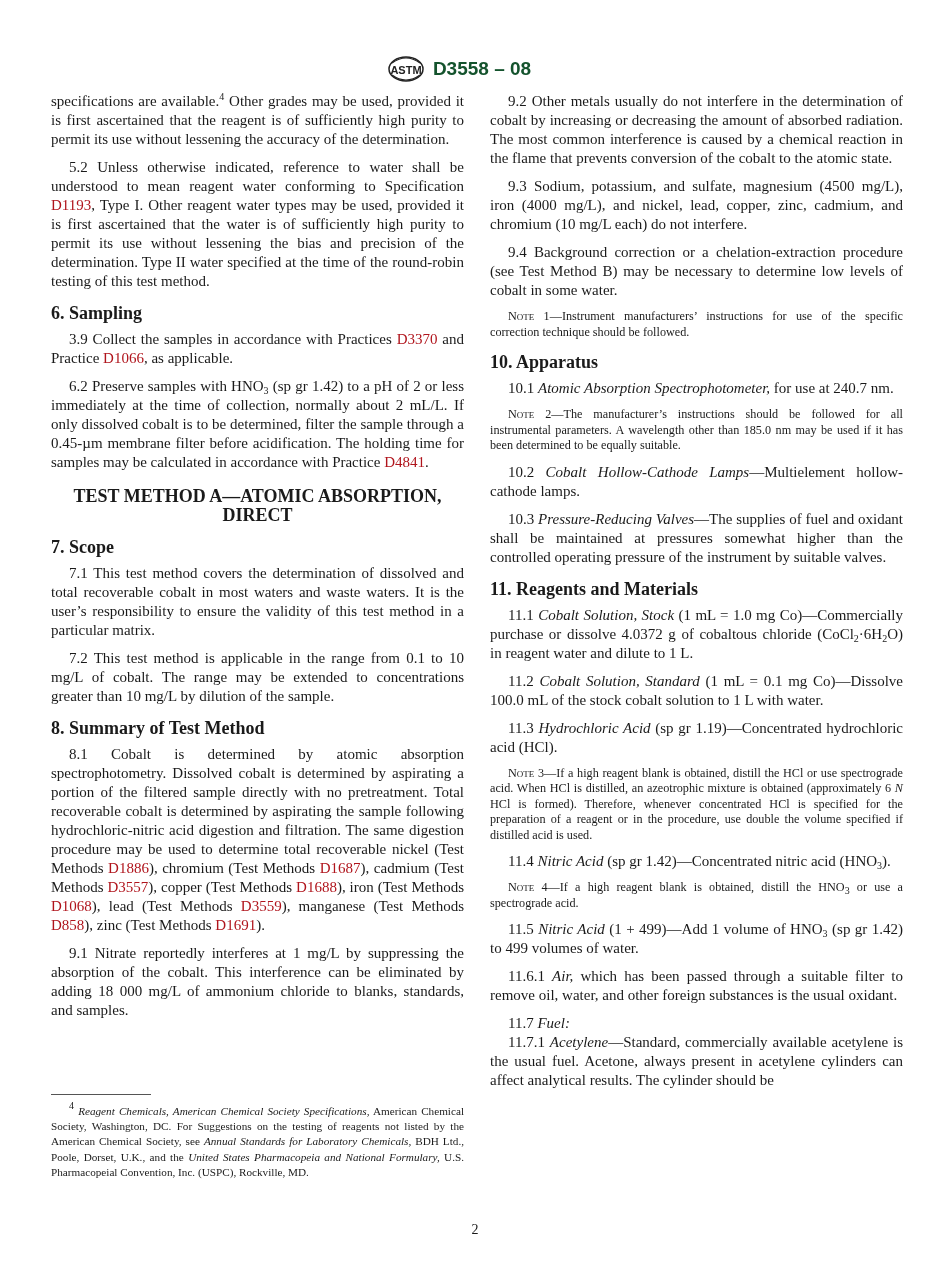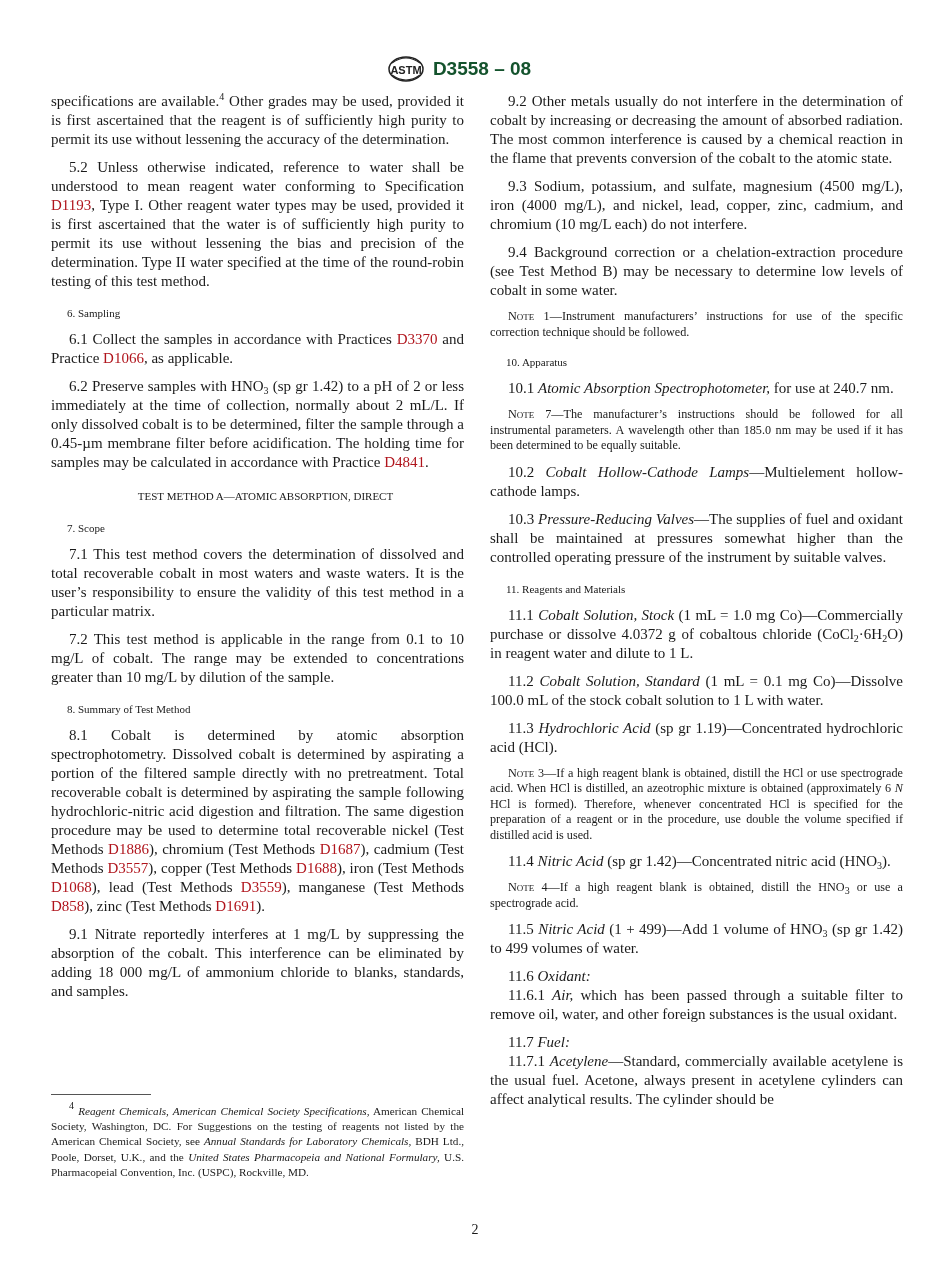--- a/index.html
+++ b/index.html
@@ -8,21 +8,21 @@
   .header { position:absolute; top:55px; left:0; width:918px; text-align:center; height:30px; }
   .header .logo { display:inline-block; vertical-align:middle; width:38px; height:28px; }
   .header .code { display:inline-block; vertical-align:middle; font-family:"Liberation Sans","DejaVu Sans",sans-serif;
                   font-weight:bold; font-size:19px; margin-left:4px; color:#14532d; }
   .col { position:absolute; top:92px; width:413px; font-size:15px; line-height:19px; text-align:justify; }
   .col.left { left:51px; }
   .col.right { left:490px; }
   p { margin:0 0 9px 0; text-indent:0; }
   p.ind { text-indent:18px; }
   p.tight { margin-bottom:0; }
-  h2 { font-size:11px; font-weight:normal; margin:13px 0 7px 16px; line-height:19px; }
+  h2 { font-size:18px; font-weight:bold; margin:13px 0 7px 0; line-height:19px; }
   h2.center { text-align:center; margin-top:15px; }
   .link { color:#b0141c; }
   .note { font-size:12.2px; line-height:15.5px; margin:6px 0 9px 0; text-indent:18px; }
   .sc { font-variant:small-caps; }
   sub { font-size:10px; line-height:0; vertical-align:-3px; }
   sup { font-size:10px; line-height:0; vertical-align:6px; }
   i { }
   .fn-rule { position:absolute; left:51px; top:1094px; width:100px; border-top:1px solid #555; }
   .footnote { position:absolute; left:51px; top:1104px; width:413px; font-size:11.2px; line-height:15.2px;
               text-align:justify; text-indent:18px; }
@@ -41,21 +41,21 @@
     </svg>
   </span>
   <span class="code">D3558 – 08</span>
 </div>
 
 <div class="col left">
   <p><span>specifications are available.</span><sup>4</sup><span> Other grades may be used, provided it is first ascertained that the reagent is of sufficiently high purity to permit its use without lessening the accuracy of the determination.</span></p>
   <p class="ind"><span>5.2 Unless otherwise indicated, reference to water shall be understood to mean reagent water conforming to Specification </span><span class="link">D1193</span><span>, Type I. Other reagent water types may be used, provided it is first ascertained that the water is of sufficiently high purity to permit its use without lessening the bias and precision of the determination. Type II water specified at the time of the round-robin testing of this test method.</span></p>
 
   <h2>6.  Sampling</h2>
-  <p class="ind"><span>6.1 Collect the samples in accordance with Practices </span><span class="link">D3370</span><span> and Practice </span><span class="link">D1066</span><span>, as applicable.</span></p>
+  <p class="ind"><span>3.9 Collect the samples in accordance with Practices </span><span class="link">D3370</span><span> and Practice </span><span class="link">D1066</span><span>, as applicable.</span></p>
   <p class="ind"><span>6.2 Preserve samples with HNO</span><sub>3</sub><span> (sp gr 1.42) to a pH of 2 or less immediately at the time of collection, normally about 2 mL/L. If only dissolved cobalt is to be determined, filter the sample through a 0.45-µm membrane filter before acidification. The holding time for samples may be calculated in accordance with Practice </span><span class="link">D4841</span><span>.</span></p>
 
   <h2 class="center">TEST METHOD A—ATOMIC ABSORPTION, DIRECT</h2>
 
   <h2>7.  Scope</h2>
   <p class="ind">7.1 This test method covers the determination of dissolved and total recoverable cobalt in most waters and waste waters. It is the user’s responsibility to ensure the validity of this test method in a particular matrix.</p>
   <p class="ind">7.2 This test method is applicable in the range from 0.1 to 10 mg/L of cobalt. The range may be extended to concentrations greater than 10 mg/L by dilution of the sample.</p>
 
   <h2>8.  Summary of Test Method</h2>
   <p class="ind"><span>8.1 Cobalt is determined by atomic absorption spectrophotometry. Dissolved cobalt is determined by aspirating a portion of the filtered sample directly with no pretreatment. Total recoverable cobalt is determined by aspirating the sample following hydrochloric-nitric acid digestion and filtration. The same digestion procedure may be used to determine total recoverable nickel (Test Methods </span><span class="link">D1886</span><span>), chromium (Test Methods </span><span class="link">D1687</span><span>), cadmium (Test Methods </span><span class="link">D3557</span><span>), copper (Test Methods </span><span class="link">D1688</span><span>), iron (Test Methods </span><span class="link">D1068</span><span>), lead (Test Methods </span><span class="link">D3559</span><span>), manganese (Test Methods </span><span class="link">D858</span><span>), zinc (Test Methods </span><span class="link">D1691</span><span>).</span></p>
@@ -67,31 +67,30 @@
 <div class="footnote"><sup>4</sup> <i>Reagent Chemicals, American Chemical Society Specifications</i><span>, American Chemical Society, Washington, DC. For Suggestions on the testing of reagents not listed by the American Chemical Society, see </span><i>Annual Standards for Laboratory Chemicals,</i><span> BDH Ltd., Poole, Dorset, U.K., and the </span><i>United States Pharmacopeia and National Formulary,</i><span> U.S. Pharmacopeial Convention, Inc. (USPC), Rockville, MD.</span></div>
 
 <div class="col right">
   <p class="ind">9.2 Other metals usually do not interfere in the determination of cobalt by increasing or decreasing the amount of absorbed radiation. The most common interference is caused by a chemical reaction in the flame that prevents conversion of the cobalt to the atomic state.</p>
   <p class="ind">9.3 Sodium, potassium, and sulfate, magnesium (4500 mg/L), iron (4000 mg/L), and nickel, lead, copper, zinc, cadmium, and chromium (10 mg/L each) do not interfere.</p>
   <p class="ind">9.4 Background correction or a chelation-extraction procedure (see Test Method B) may be necessary to determine low levels of cobalt in some water.</p>
   <p class="note"><span class="sc">Note 1</span><span>—Instrument manufacturers’ instructions for use of the specific correction technique should be followed.</span></p>
 
   <h2>10.  Apparatus</h2>
   <p class="ind"><span>10.1 </span><i>Atomic Absorption Spectrophotometer,</i><span> for use at 240.7 nm.</span></p>
-  <p class="note"><span class="sc">Note 7</span><span>—The manufacturer’s instructions should be followed for all instrumental parameters. A wavelength other than 185.0 nm may be used if it has been determined to be equally suitable.</span></p>
+  <p class="note"><span class="sc">Note 2</span><span>—The manufacturer’s instructions should be followed for all instrumental parameters. A wavelength other than 185.0 nm may be used if it has been determined to be equally suitable.</span></p>
   <p class="ind"><span>10.2 </span><i>Cobalt Hollow-Cathode Lamps</i><span>—Multielement hollow-cathode lamps.</span></p>
   <p class="ind"><span>10.3 </span><i>Pressure-Reducing Valves</i><span>—The supplies of fuel and oxidant shall be maintained at pressures somewhat higher than the controlled operating pressure of the instrument by suitable valves.</span></p>
 
   <h2>11.  Reagents and Materials</h2>
   <p class="ind"><span>11.1 </span><i>Cobalt Solution, Stock</i><span> (1 mL = 1.0 mg Co)—Commercially purchase or dissolve 4.0372 g of cobaltous chloride (CoCl</span><sub>2</sub><span>·6H</span><sub>2</sub><span>O) in reagent water and dilute to 1 L.</span></p>
   <p class="ind"><span>11.2 </span><i>Cobalt Solution, Standard</i><span> (1 mL = 0.1 mg Co)—Dissolve 100.0 mL of the stock cobalt solution to 1 L with water.</span></p>
   <p class="ind"><span>11.3 </span><i>Hydrochloric Acid</i><span> (sp gr 1.19)—Concentrated hydrochloric acid (HCl).</span></p>
   <p class="note"><span class="sc">Note 3</span><span>—If a high reagent blank is obtained, distill the HCl or use spectrograde acid. When HCl is distilled, an azeotrophic mixture is obtained (approximately 6 </span><i>N</i><span> HCl is formed). Therefore, whenever concentrated HCl is specified for the preparation of a reagent or in the procedure, use double the volume specified if distilled acid is used.</span></p>
   <p class="ind"><span>11.4 </span><i>Nitric Acid</i><span> (sp gr 1.42)—Concentrated nitric acid (HNO</span><sub>3</sub><span>).</span></p>
   <p class="note"><span class="sc">Note 4</span><span>—If a high reagent blank is obtained, distill the HNO</span><sub>3</sub><span> or use a spectrograde acid.</span></p>
   <p class="ind"><span>11.5 </span><i>Nitric Acid</i><span> (1 + 499)—Add 1 volume of HNO</span><sub>3</sub><span> (sp gr 1.42) to 499 volumes of water.</span></p>
-  <p class="ind tight"><span>11.6 </span><i>Oxidant:</i></p>
   <p class="ind"><span>11.6.1 </span><i>Air,</i><span> which has been passed through a suitable filter to remove oil, water, and other foreign substances is the usual oxidant.</span></p>
   <p class="ind tight"><span>11.7 </span><i>Fuel:</i></p>
   <p class="ind"><span>11.7.1 </span><i>Acetylene</i><span>—Standard, commercially available acetylene is the usual fuel. Acetone, always present in acetylene cylinders can affect analytical results. The cylinder should be</span></p>
 </div>
 
 <div class="pageno">2</div>
 
 </body></html>

